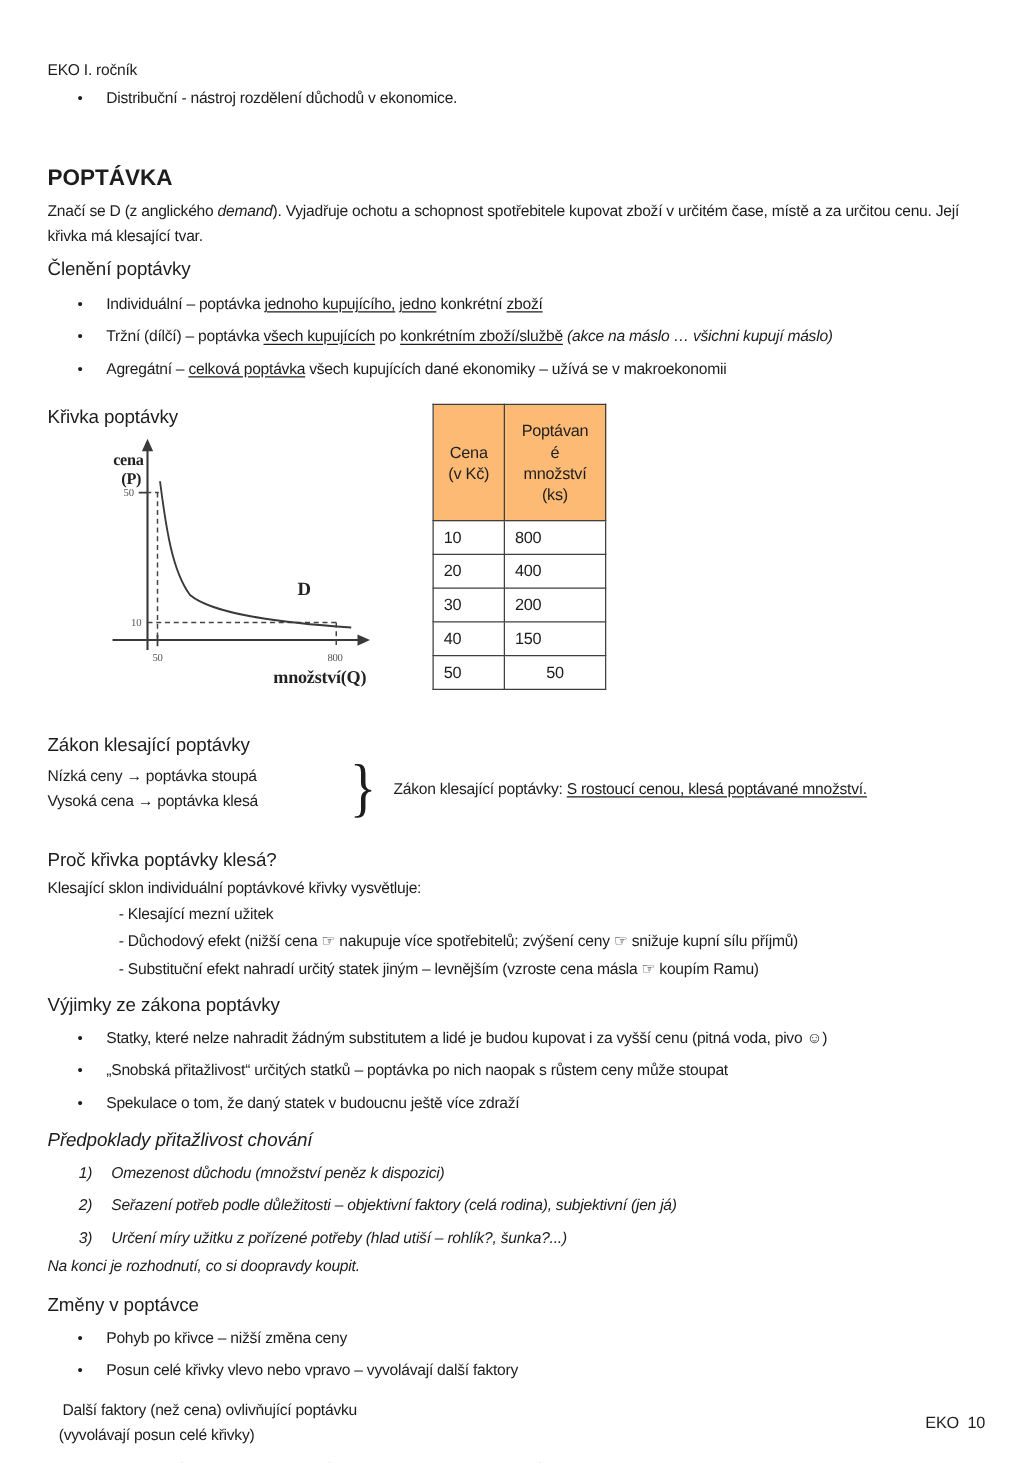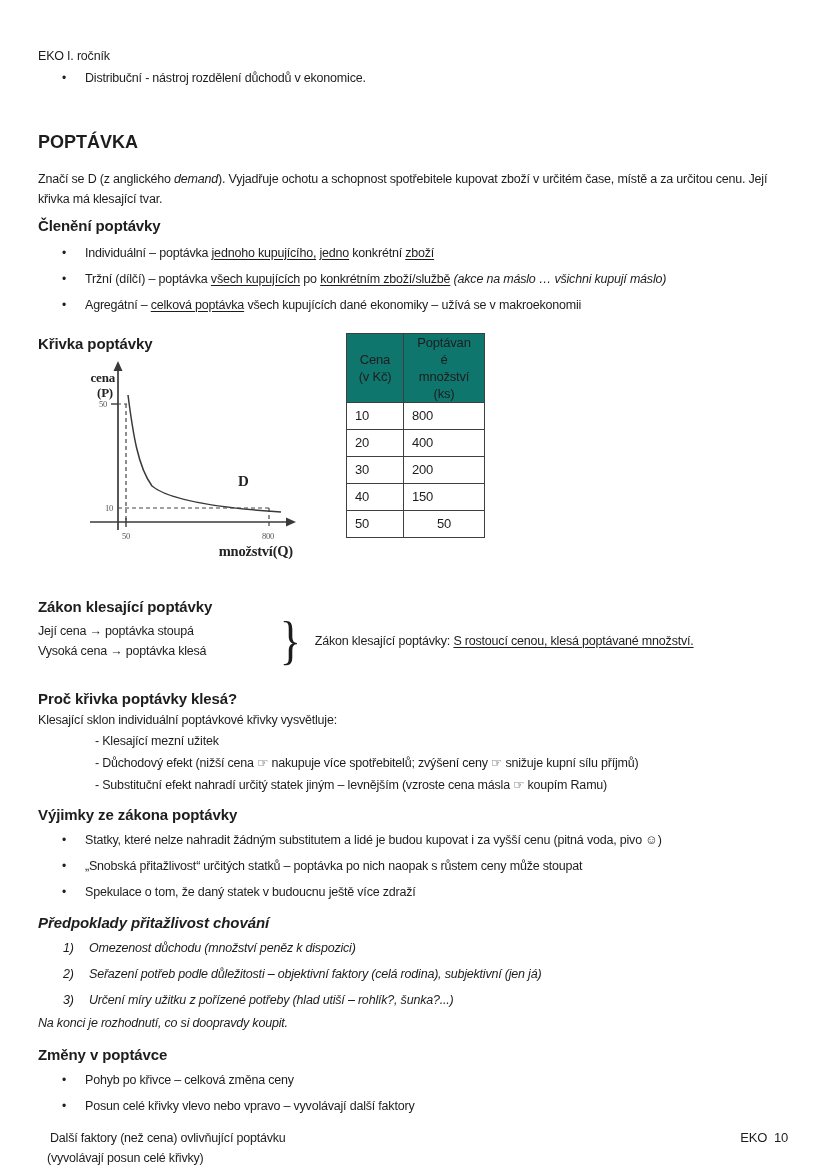--- a/index.html
+++ b/index.html
@@ -1,37 +1,37 @@
 <!DOCTYPE html>
 <html><head>
 <meta charset="utf-8">
 <style>
   html,body{margin:0;padding:0;background:#ffffff;}
   .page{position:relative;width:828px;height:1170px;background:#fff;overflow:hidden;
         font-family:"Liberation Sans",sans-serif;color:#1d1d1d;
         font-size:12.5px;line-height:20px;letter-spacing:-0.2px;}
   .content{padding:46px 38px 0 38px;}
   .h-doc{font-size:18px;font-weight:700;line-height:24px;letter-spacing:0;}
-  .h-sec{font-size:15px;font-weight:700;line-height:22px;letter-spacing:-0.1px;}
+  .h-sec{font-size:15px;font-weight:400;line-height:22px;letter-spacing:-0.1px;}
   .rb{font-weight:400;}
   .ru{text-decoration:underline;text-underline-offset:2px;}
   .ri{font-style:italic;}
   .para{max-width:754px;}
   .bullet-row{display:flex;margin-left:24px;}
   .bullet-dot{width:23px;flex:none;font-size:12px;}
   .dash-items{margin-left:57px;line-height:22px;}
   .num-row{display:flex;margin-left:25px;}
   .num-row .num{width:26px;flex:none;}
   .italic-row{font-style:italic;}
   .figure-row{display:flex;align-items:flex-start;}
   .chart-box{margin:4px 0 0 22px;}
   .dtable{border-collapse:collapse;margin-left:36px;}
   .dtable th,.dtable td{border:1.6px solid #3f3f3f;}
-  .dtable th{background:#0f766e;text-align:center;vertical-align:middle;
-             padding:0 5px;line-height:17px;font-size:13px;font-weight:400;}
+  .dtable th{background:#fdba74;text-align:center;vertical-align:middle;
+             padding:12px 5px;line-height:17px;font-size:13px;font-weight:400;}
   .dtable td{padding:3px 8px;line-height:20px;font-size:13px;min-width:40px;}
   .col-cena{width:44px;}
   .col-mnoz{width:70px;}
   .cell-center{text-align:center;}
   .zakon-row{display:flex;align-items:center;}
   .zakon-left{width:240px;flex:none;}
   .brace{font-family:"Liberation Serif",serif;font-size:52px;font-weight:400;
          line-height:44px;margin-right:12px;transform:scaleX(0.85);}
   .law{flex:1;}
   .footer{position:absolute;right:40px;top:1128px;font-size:13px;white-space:pre;}
@@ -45,21 +45,21 @@
 
     <div>EKO  I. ročník</div>
 
     <div class="bullet-row" style="margin-top:2px">
       <span class="bullet-dot">•</span>
       <span><span class="rb">Distribuční</span><span> - nástroj rozdělení důchodů v ekonomice.</span></span>
     </div>
 
     <div class="h-doc" style="margin-top:42px">POPTÁVKA</div>
 
-    <div class="para" style="margin-top:15px"><span>Značí se </span><span class="rb">D</span><span> (z anglického </span><span class="ri">demand</span><span>). Vyjadřuje ochotu a schopnost spotřebitele kupovat zboží v určitém čase, místě a za určitou cenu. Její křivka má klesající tvar.</span></div>
+    <div class="para" style="margin-top:5px"><span>Značí se </span><span class="rb">D</span><span> (z anglického </span><span class="ri">demand</span><span>). Vyjadřuje ochotu a schopnost spotřebitele kupovat zboží v určitém čase, místě a za určitou cenu. Její křivka má klesající tvar.</span></div>
 
     <div class="h-sec" style="margin-top:6px">Členění poptávky</div>
 
     <div class="bullet-row" style="margin-top:6px">
       <span class="bullet-dot">•</span>
       <span><span class="rb">Individuální</span><span> – poptávka </span><span class="ru">jednoho kupujícího,</span><span> </span><span class="ru">jedno</span><span> konkrétní </span><span class="ru">zboží</span></span>
     </div>
     <div class="bullet-row" style="margin-top:6px">
       <span class="bullet-dot">•</span>
       <span><span class="rb">Tržní (dílčí)</span><span> – poptávka </span><span class="ru">všech kupujících</span><span> po </span><span class="ru">konkrétním zboží/službě</span><span> </span><span class="ri">(akce na máslo … všichni kupují máslo)</span></span>
@@ -130,21 +130,21 @@
             <td>50</td>
             <td class="cell-center">50</td>
           </tr>
         </tbody>
       </table>
     </div>
 
     <div class="h-sec" style="margin-top:26px">Zákon klesající poptávky</div>
     <div class="zakon-row" style="margin-top:1px">
       <div class="zakon-left">
-        <div><span>Její cena  </span><span class="rb">→</span><span>  poptávka stoupá</span></div>
+        <div><span>Nízká ceny  </span><span class="rb">→</span><span>  poptávka stoupá</span></div>
         <div><span>Vysoká cena </span><span class="rb">→</span><span> </span><span class="rb">poptávka klesá</span></div>
       </div>
       <div class="brace">}</div>
       <div class="law"><span class="rb">Zákon klesající poptávky:</span><span>  </span><span class="ru">S rostoucí cenou, klesá poptávané množství.</span></div>
     </div>
 
     <div class="h-sec" style="margin-top:25px">Proč křivka poptávky klesá?</div>
     <div>Klesající sklon individuální poptávkové křivky vysvětluje:</div>
     <div class="dash-items">
       <div><span>- Klesající mezní užitek</span></div>
@@ -177,21 +177,21 @@
     </div>
     <div class="num-row italic-row" style="margin-top:6px">
       <span class="num">3)</span>
       <span><span class="ri">Určení míry </span><span class="rb ri">užitku</span><span class="ri"> z pořízené potřeby (hlad utiší – rohlík?, šunka?...)</span></span>
     </div>
     <div style="margin-top:3px"><span class="ri">Na konci je rozhodnutí, co si doopravdy koupit.</span></div>
 
     <div class="h-sec" style="margin-top:11px">Změny v poptávce</div>
     <div class="bullet-row" style="margin-top:4px">
       <span class="bullet-dot">•</span>
-      <span><span>Pohyb </span><span class="rb">po křivce</span><span> – celková </span><span class="rb">změna ceny</span></span>
+      <span><span>Pohyb </span><span class="rb">po křivce</span><span> – nižší </span><span class="rb">změna ceny</span></span>
     </div>
     <div class="bullet-row" style="margin-top:6px">
       <span class="bullet-dot">•</span>
       <span><span>Posun </span><span class="rb">celé křivky</span><span> vlevo nebo vpravo – vyvolávají další faktory</span></span>
     </div>
 
     <div style="margin-top:12px;margin-left:12px"><span class="rb">Další faktory</span><span> (než cena) </span><span class="rb">ovlivňující poptávku</span></div>
     <div style="margin-left:9px">(vyvolávají posun celé křivky)</div>
 
     <div class="num-row" style="margin-top:8px;margin-left:30px">

